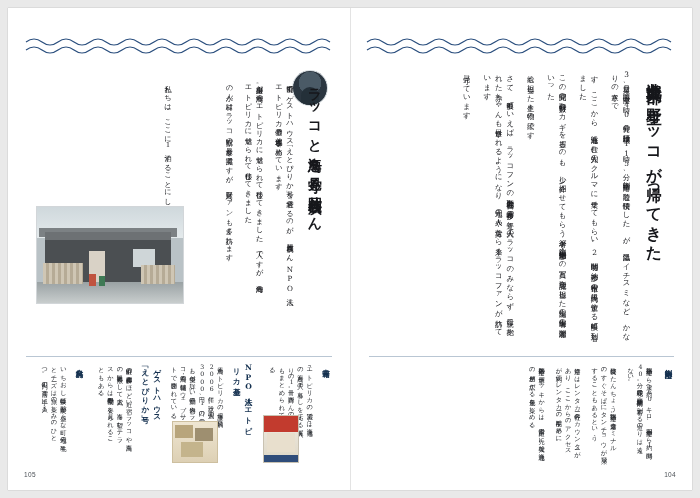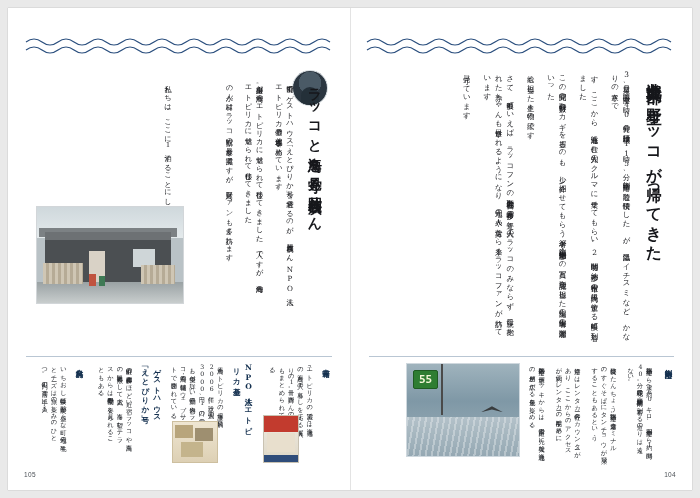--- a/index.html
+++ b/index.html
@@ -337,26 +337,20 @@
     <div class="r-bottom">
       <div class="r-bottom-inner">
 
         <div class="vtext col-head" style="height:52px;">釧路空港</div>
 
         <div class="vtext col-txt" style="height:92px;">釧路空港から東へ約60キロ、羽田空港から約1時間40分。花咲線の厚岸駅・茶内駅へ到着する道のりは遠くない。</div>
         <div class="vtext col-txt" style="height:92px;">愛称は「たんちょう釧路空港」。空港ターミナルのすぐそばにタンチョウが飛来することもあるという。</div>
         <div class="vtext col-txt" style="height:92px;">空港にはレンタカー各社のカウンターがあり、ここからのアクセスが便利。レンタカーの手配は早めに。</div>
         <div class="vtext col-txt" style="height:92px;">釧路空港の展望デッキからは、滑走路の先に雄大な北海道の自然が広がる景色を楽しめる。</div>
 
-        <div class="photo-box" style="width:112px;height:92px;">
-          <div class="photo-sea"></div>
-          <div class="pole"></div>
-          <div class="sign">55</div>
-          <div class="bird"></div>
-        </div>
 
       </div>
     </div>
 
     <div class="folio right">104</div>
   </div>
 
 </div>
 
 </body></html>

